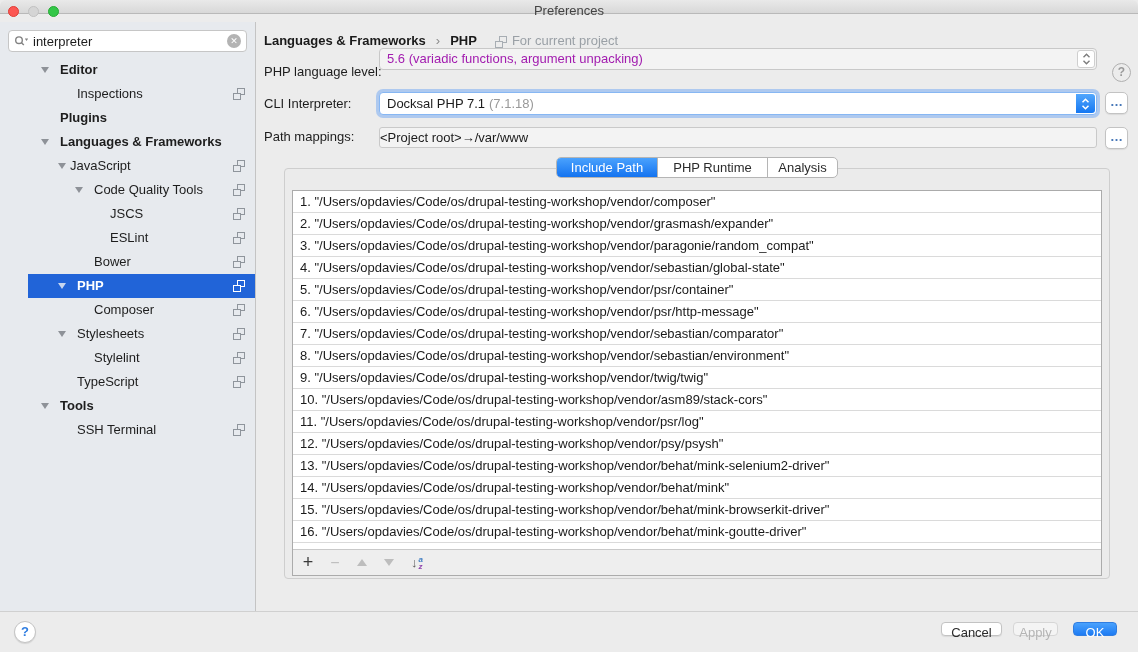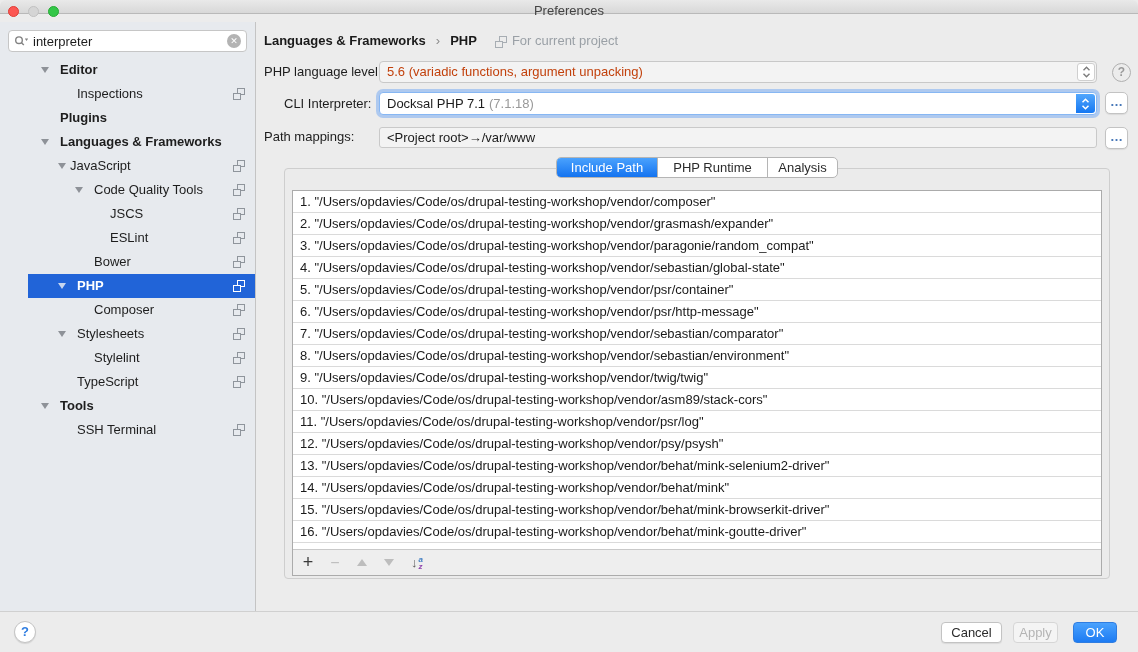--- a/index.html
+++ b/index.html
@@ -68,38 +68,38 @@
   .breadcrumb { position:absolute; left:7px; top:11px; display:flex; align-items:center; gap:8px; }
   .breadcrumb .crumb { font-weight:bold; color:#1a1a1a; }
   .breadcrumb .sep { color:#8b8b8b; font-size:13px; padding:0 2px; }
   .badge { display:flex; align-items:center; gap:5px; margin-left:10px; color:#9aa0a6; }
   .badge .dup-icon { position:relative; right:auto; top:1px; color:#a7adb3; }
   .badge .dup-icon i.front { background:#ececec; }
 
   .form-label { position:absolute; left:7px; color:#1d1d1d; }
   .field { position:absolute; left:122px; width:718px; border-radius:4px; }
   .combo-gray {
-    top:39px; height:22px; background:#f3f3f3; border:1px solid #c8c8c8;
-    color:#c2410c; line-height:20px; padding-left:7px;
+    top:26px; height:22px; background:#f3f3f3; border:1px solid #c8c8c8;
+    color:#a21caf; line-height:20px; padding-left:7px;
   }
   .stepper {
     position:absolute; right:1px; top:1px; bottom:1px; width:18px;
     background:#fff; border:1px solid #cfcfcf; border-radius:3px;
     display:flex; align-items:center; justify-content:center;
   }
   .combo-focus {
     top:70px; height:23px; background:#fff; border:1px solid #87b7f3;
     box-shadow:0 0 0 3px rgba(100,160,245,.45);
     line-height:21px; padding-left:7px; color:#1b1b1b;
   }
   .combo-focus .version { color:#999; margin-left:4px; }
   .stepper.blue { background:linear-gradient(#52a7fd,#1577f2); border:none; right:1px; top:1px; bottom:1px; border-radius:0 3px 3px 0; width:19px; }
   .textfield {
     top:105px; height:21px; background:#f3f3f3; border:1px solid #c9c9c9;
-    border-radius:3px; line-height:19px; padding-left:7px; color:#1b1b1b;
+    border-radius:3px; line-height:19px; padding-left:0; color:#1b1b1b;
   }
   .dots-btn {
     position:absolute; left:848px; width:23px; height:22px;
     background:#fff; border:1px solid #c3c3c3; border-radius:5px;
     color:#4878b8; text-align:center; line-height:18px; font-size:13px; font-weight:bold;
     box-shadow:0 1px 1px rgba(0,0,0,.08);
   }
   .dots-btn::before { content:"…"; }
   .help-circle-small {
     position:absolute; left:855px; top:41px; width:19px; height:19px;
@@ -161,21 +161,21 @@
     background:#ececec; border-top:1px solid #d0d0d0;
   }
   .help-circle {
     position:absolute; left:14px; top:9px; width:22px; height:22px;
     background:#fff; border:1px solid #c4c4c4; border-radius:50%;
     color:#2f7de1; text-align:center; line-height:20px; font-size:13px; font-weight:bold;
     box-shadow:0 1px 1px rgba(0,0,0,.1);
   }
   .help-circle::before { content:"?"; }
   .btn {
-    position:absolute; top:10px; height:21px; border-radius:4px;
+    position:absolute; top:10px; height:14px; border-radius:4px;
     font-family:inherit; font-size:13px; text-align:center; line-height:19px;
   }
   .btn-cancel { left:941px; width:61px; background:#fff; border:1px solid #c3c3c3; color:#2b2b2b; box-shadow:0 1px 1px rgba(0,0,0,.08); }
   .btn-apply  { left:1013px; width:45px; background:#f4f4f4; border:1px solid #d6d6d6; color:#b4b4b4; }
   .btn-ok     { left:1073px; width:44px; background:linear-gradient(#4aa2fd,#1d7bf3); border:1px solid #2f7de1; color:#fff; }
 
   svg { display:block; }
 </style>
 </head>
 <body>
@@ -324,21 +324,21 @@
     <span>5.6 (variadic functions, argument unpacking)</span>
     <span class="stepper">
       <svg width="9" height="14" viewBox="0 0 9 14">
         <path d="M1.5 5.2 L4.5 2.2 L7.5 5.2" fill="none" stroke="#7c7c7c" stroke-width="1.4"></path>
         <path d="M1.5 8.8 L4.5 11.8 L7.5 8.8" fill="none" stroke="#7c7c7c" stroke-width="1.4"></path>
       </svg>
     </span>
   </div>
   <div class="help-circle-small"></div>
 
-  <div class="form-label" style="top:74px;margin-left:20px;">CLI Interpreter:</div>
+  <div class="form-label" style="top:74px;">CLI Interpreter:</div>
   <div class="field combo-focus">
     <span>Docksal PHP 7.1</span><span class="version">(7.1.18)</span>
     <span class="stepper blue">
       <svg width="9" height="14" viewBox="0 0 9 14">
         <path d="M1.5 5.2 L4.5 2.2 L7.5 5.2" fill="none" stroke="#fff" stroke-width="1.5"></path>
         <path d="M1.5 8.8 L4.5 11.8 L7.5 8.8" fill="none" stroke="#fff" stroke-width="1.5"></path>
       </svg>
     </span>
   </div>
   <div class="dots-btn" style="top:70px;"></div>

